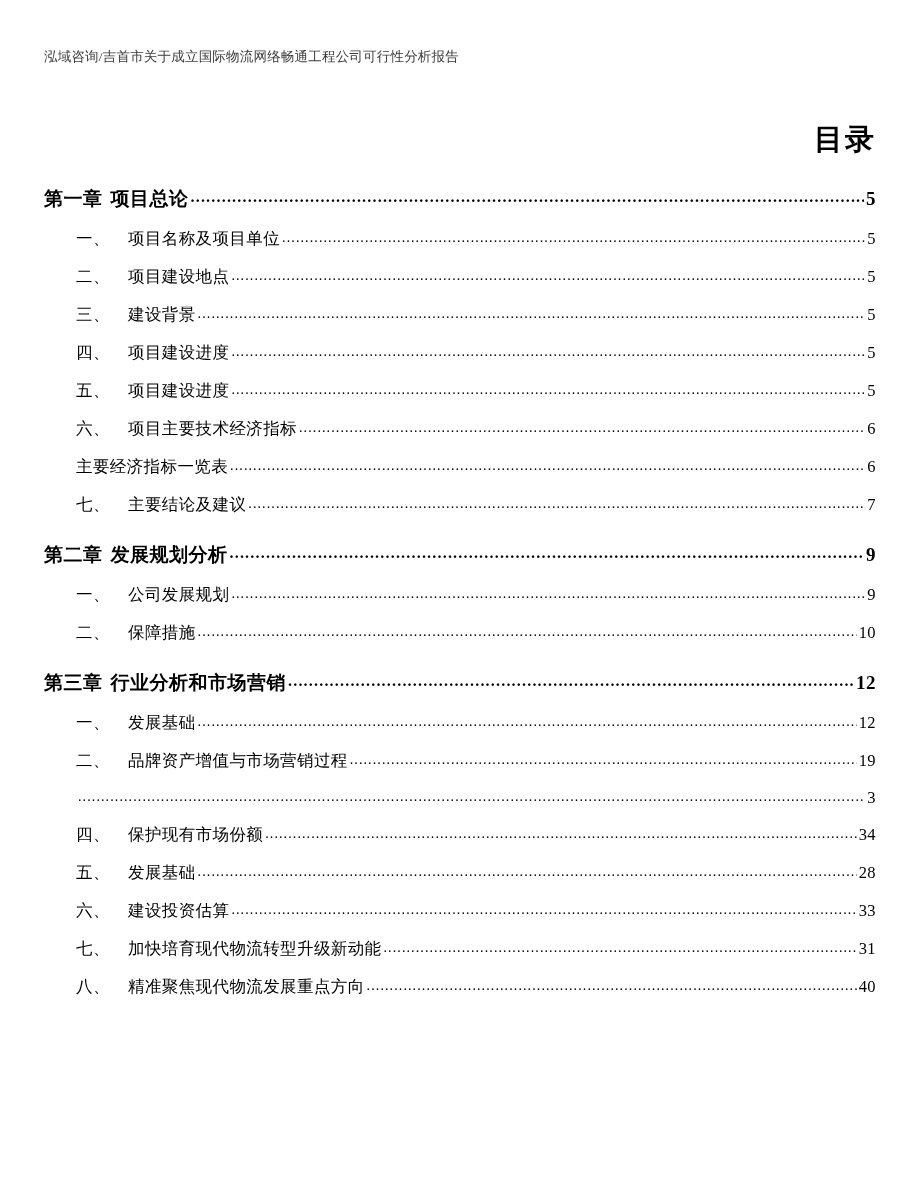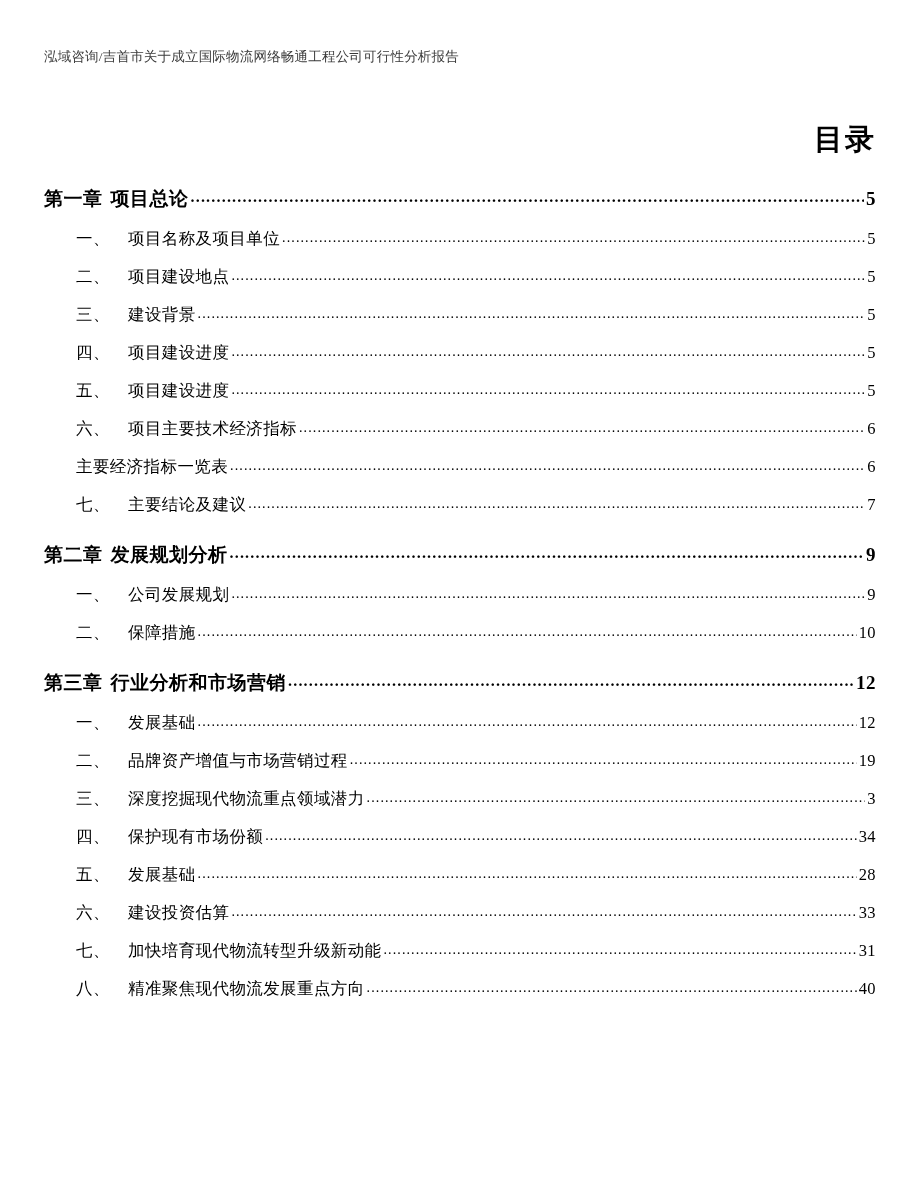--- a/index.html
+++ b/index.html
@@ -181,21 +181,20 @@
         <span class="txt"><span class="num">一、</span><span>发展基础</span></span>
         <span class="dots">....................................................................................................................................................................................................................................................................</span>
         <span class="pg">12</span>
       </div>
       <div class="toc-entry lvl2">
         <span class="txt"><span class="num">二、</span><span>品牌资产增值与市场营销过程</span></span>
         <span class="dots">....................................................................................................................................................................................................................................................................</span>
         <span class="pg">19</span>
       </div>
       <div class="toc-entry lvl2">
-        <span class="txt"><span class="num">三、</span><span>深度挖掘现代物流重点领域潜力</span></span>
         <span class="dots">....................................................................................................................................................................................................................................................................</span>
         <span class="pg">3</span>
       </div>
       <div class="toc-entry lvl2">
         <span class="txt"><span class="num">四、</span><span>保护现有市场份额</span></span>
         <span class="dots">....................................................................................................................................................................................................................................................................</span>
         <span class="pg">34</span>
       </div>
       <div class="toc-entry lvl2">
         <span class="txt"><span class="num">五、</span><span>发展基础</span></span>

